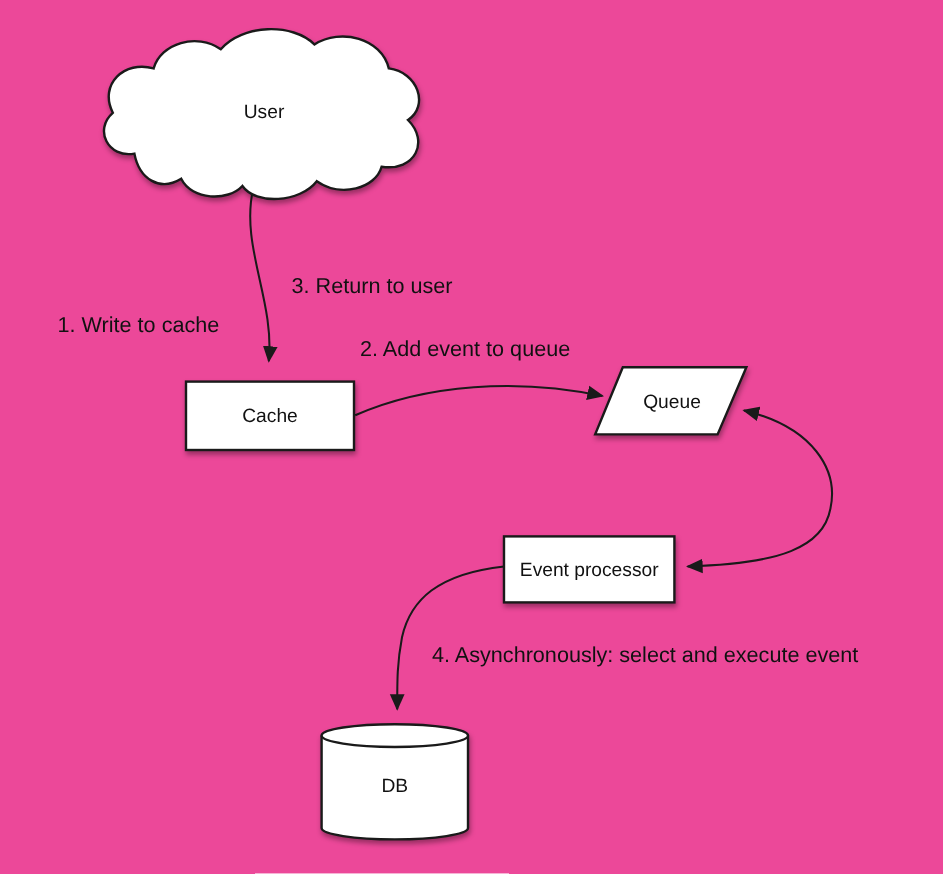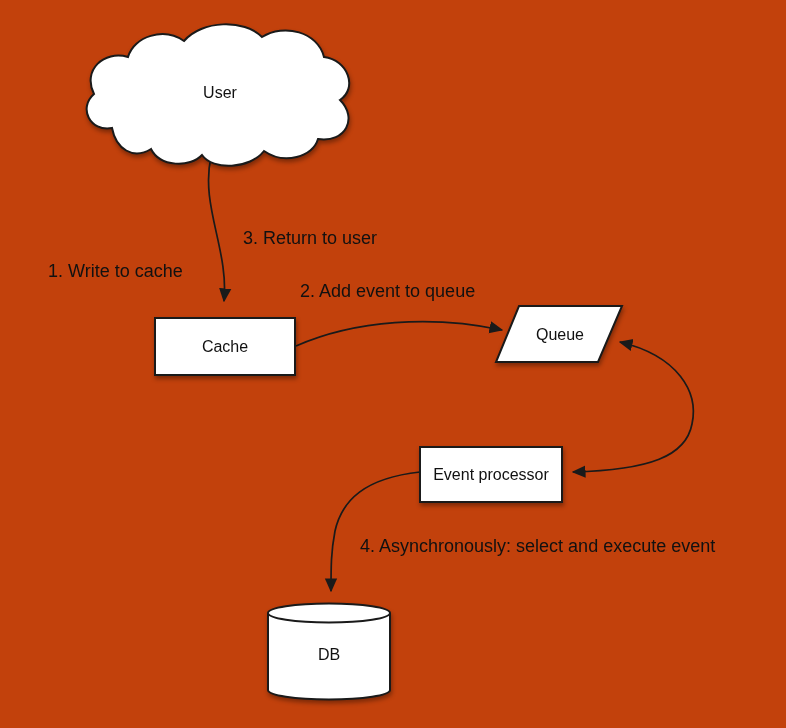--- a/index.html
+++ b/index.html
@@ -4,21 +4,21 @@
 <style>
   html, body {
     margin: 0;
     padding: 0;
     background: #ffffff;
   }
   .canvas {
     position: relative;
     width: 786px;
     height: 728px;
-    background: #c2410c;
+    background: #ec4899;
     font-family: "Liberation Sans", sans-serif;
   }
   svg { display: block; }
   .shape {
     fill: #ffffff;
     stroke: #1a1a1a;
     stroke-width: 2;
   }
   .shadowed {
     filter: drop-shadow(1px 3px 2px rgba(0,0,0,0.35));

